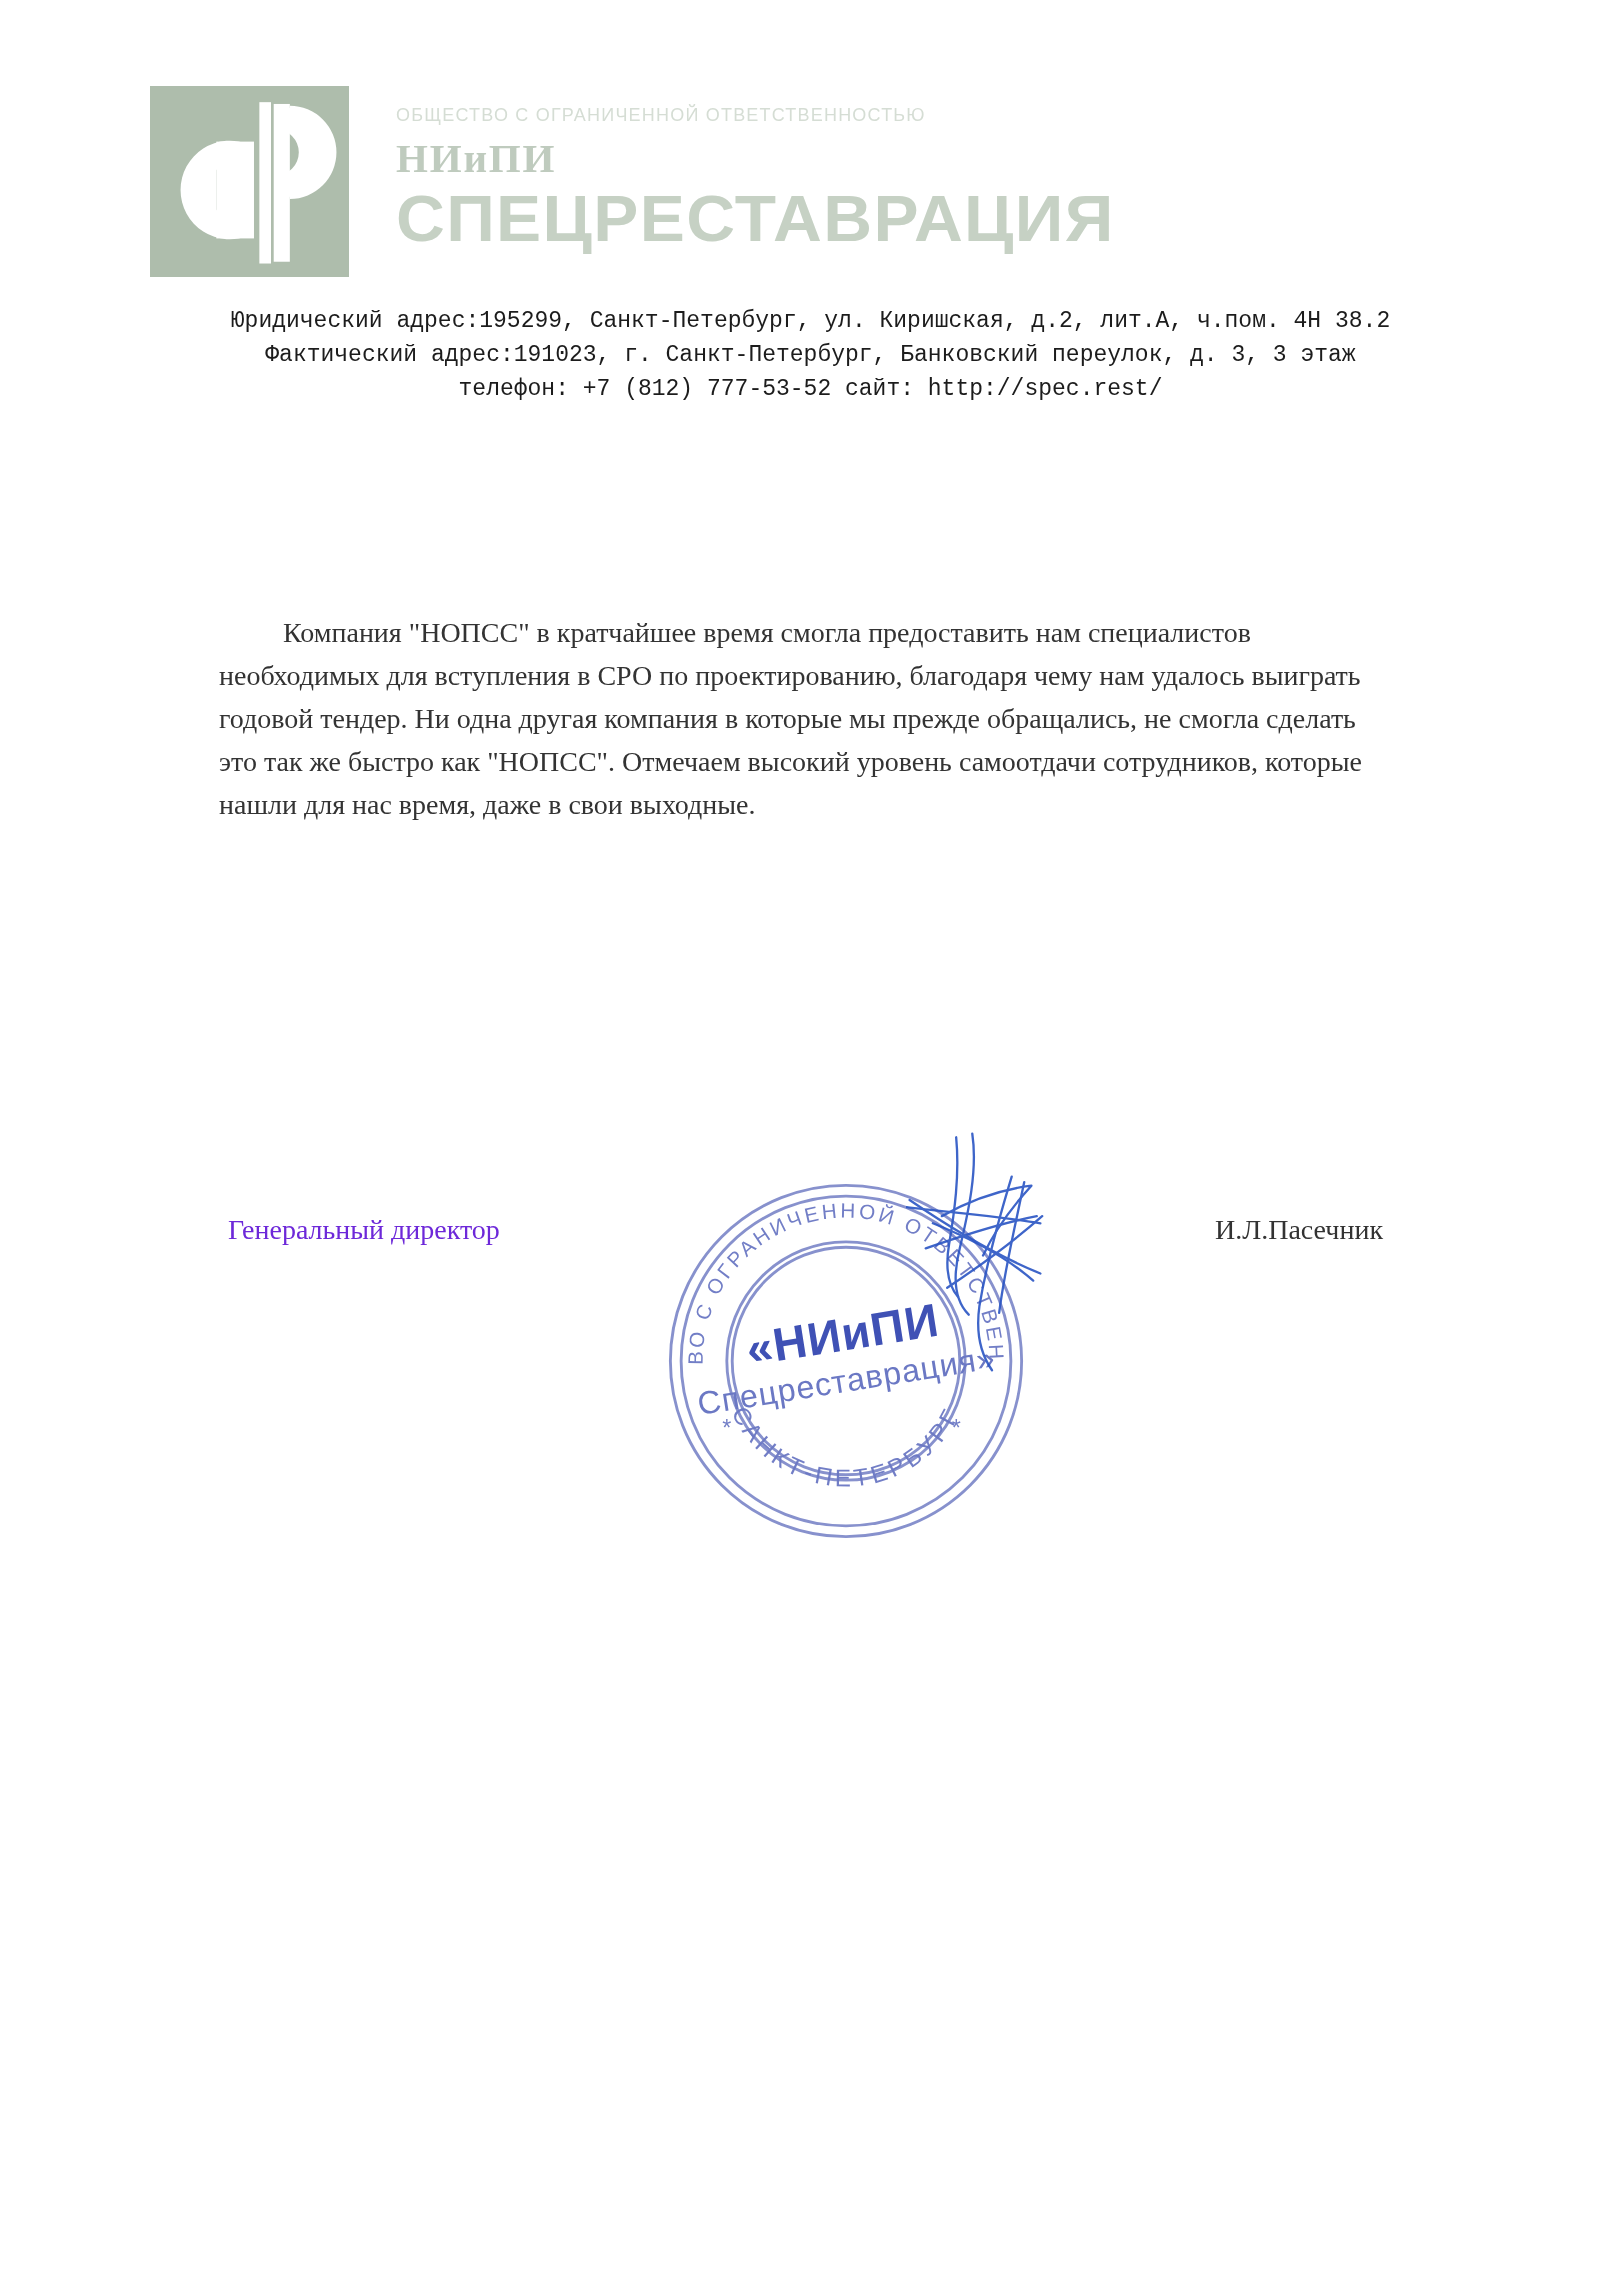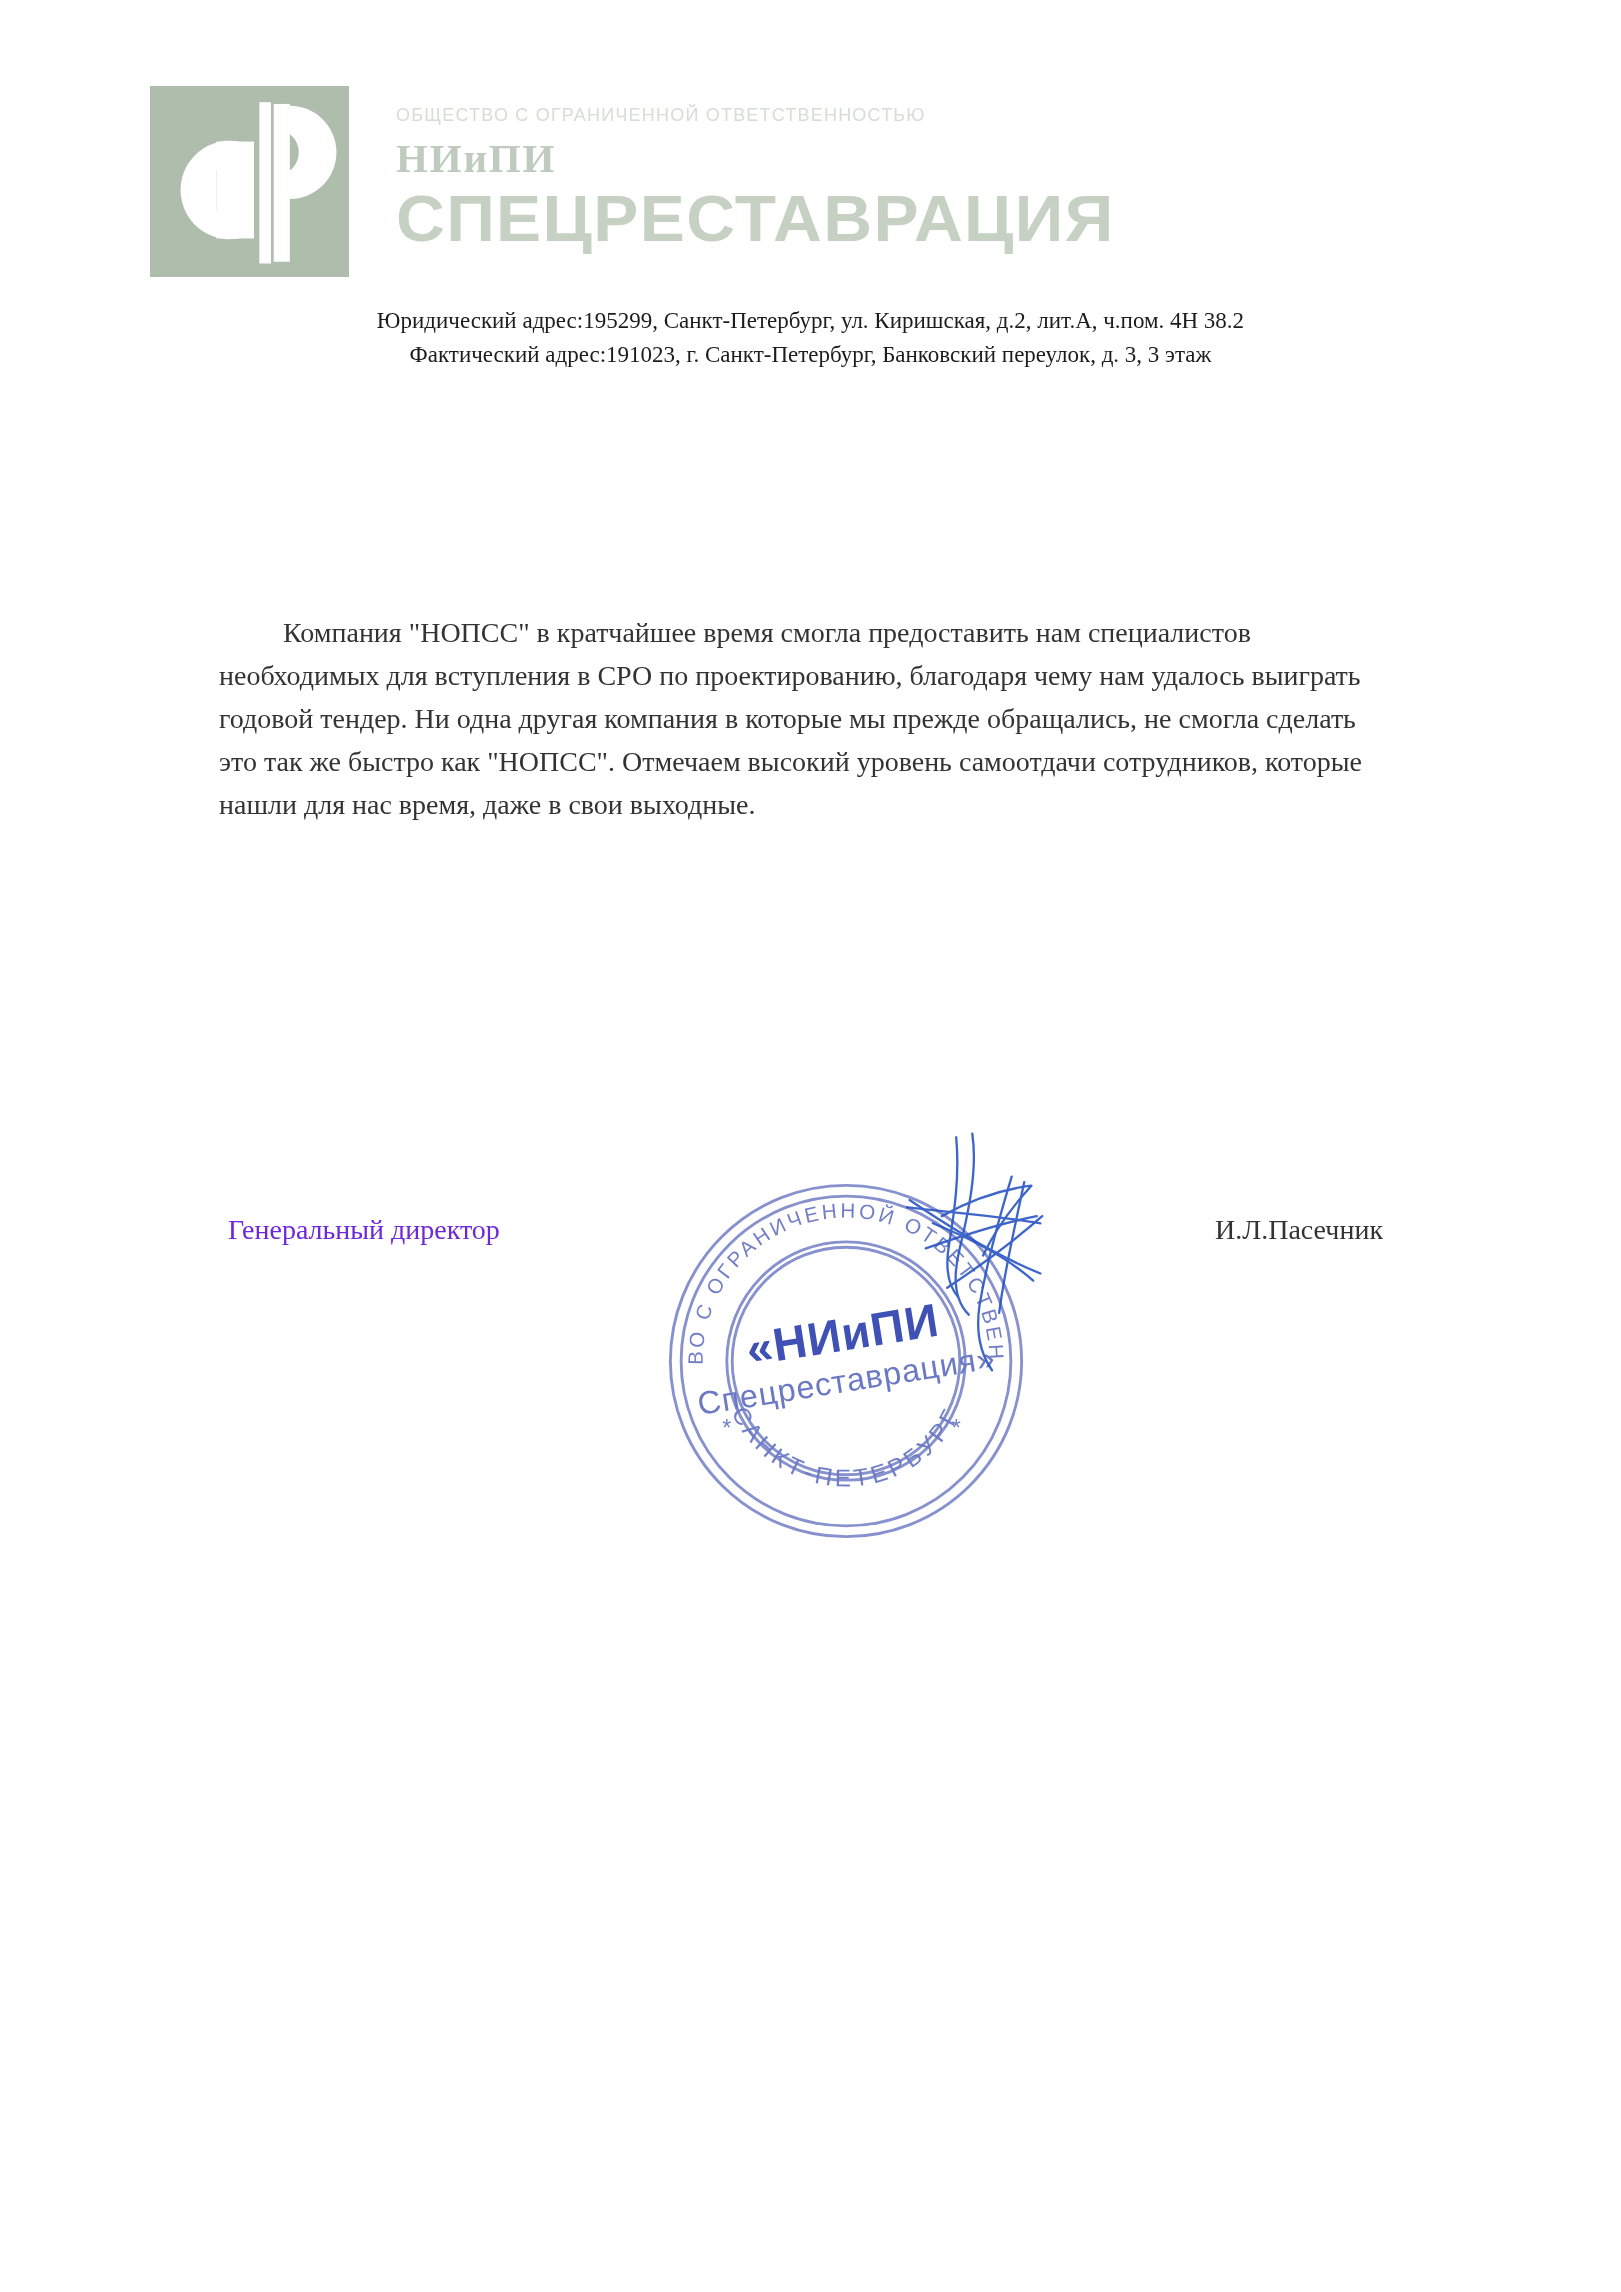--- a/index.html
+++ b/index.html
@@ -79,21 +79,21 @@
   .contacts {
     position: absolute;
     left: 139px;
     top: 304px;
     width: 1343px;
     text-align: center;
     font-size: 23px;
     line-height: 34px;
     color: #1c1c1c;
   }
-  .contacts .line { white-space: nowrap; }
+  .contacts .line { white-space: nowrap; font-family: Liberation Mono, monospace; }
   .email-link {
     color: #2b3fa8;
     text-decoration: underline;
     cursor: pointer;
   }
   .email-label { margin-right: 19.7px; }
 
   
   .letter-body {
     position: absolute;
@@ -183,20 +183,21 @@
     <div class="logo-words">
       <div class="lw-ooo">ОБЩЕСТВО С ОГРАНИЧЕННОЙ ОТВЕТСТВЕННОСТЬЮ</div>
       <div class="lw-niipi">НИиПИ</div>
       <div class="lw-main">СПЕЦРЕСТАВРАЦИЯ</div>
     </div>
   </div>
 
   <div class="contacts">
     <div class="line">Юридический адрес:195299, Санкт-Петербург, ул. Киришская, д.2, лит.А, ч.пом. 4Н 38.2</div>
     <div class="line">Фактический адрес:191023, г. Санкт-Петербург, Банковский переулок, д. 3, 3 этаж</div>
+    <div class="line">телефон: +7 (812) 777-53-52 сайт: http://spec.rest/</div>
   </div>
 
   <div class="letter-body">
     <p>Компания "НОПСС" в кратчайшее время смогла предоставить нам специалистов необходимых для вступления в СРО по проектированию, благодаря чему нам удалось выиграть годовой тендер. Ни одна другая компания в которые мы прежде обращались, не смогла сделать это так же быстро как "НОПСС". Отмечаем высокий уровень самоотдачи сотрудников, которые нашли для нас время, даже в свои выходные.</p>
   </div>
 
   <div class="sign-row">
     <div class="sign-title">Генеральный директор</div>
     <div class="sign-name">И.Л.Пасечник</div>
   </div>

